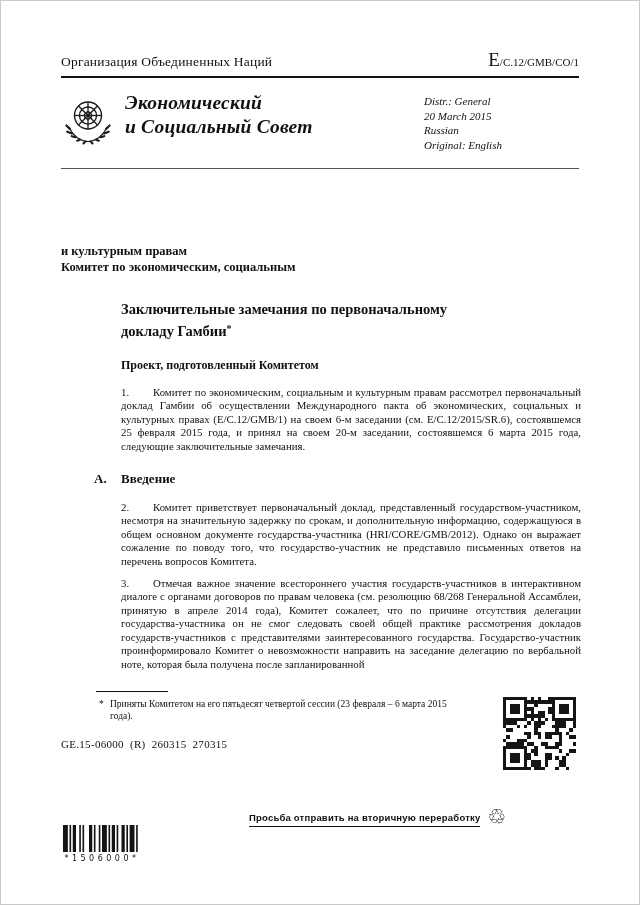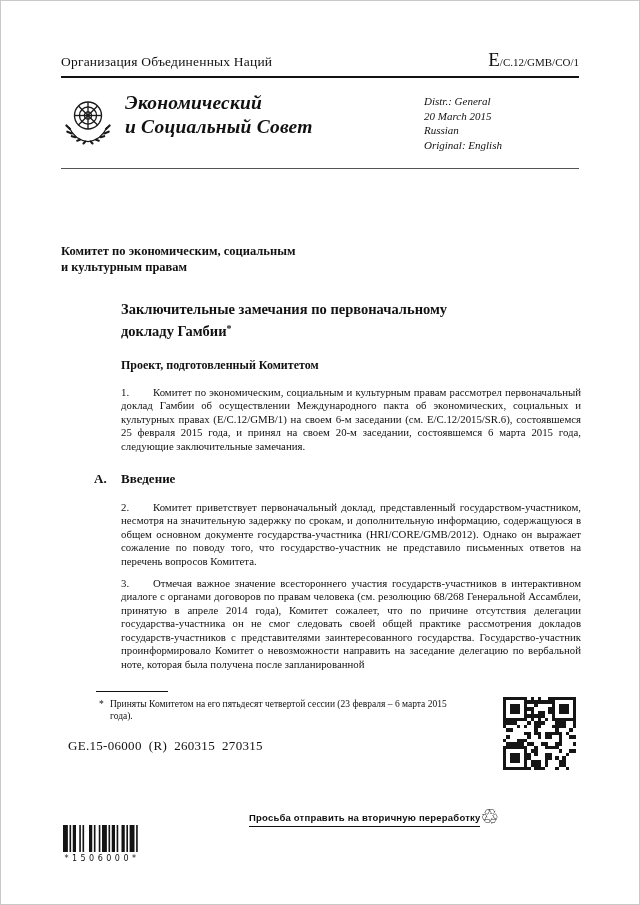--- a/index.html
+++ b/index.html
@@ -46,33 +46,33 @@
   .para-first { margin-top: 14px; }
   .para-follow { margin-top: 9px; }
 
   
   .footnote { position: absolute; left: 95px; top: 690px; width: 362px; }
   .fn-rule { width: 72px; border-top: 1px solid #111; margin-bottom: 6px; }
   .fn-text { position: relative; padding-left: 14px; font-size: 9.5px; line-height: 12px; width: 358px; }
   .fn-marker { position: absolute; left: 3px; top: 0; }
 
   
-  .ge-number { position: absolute; left: 67px; top: 737px; font-size: 13px; white-space: pre; letter-spacing: 0.3px; }
+  .ge-number { position: absolute; left: 60px; top: 737px; font-size: 11px; white-space: pre; letter-spacing: 0.3px; }
 
   .qr { position: absolute; right: 63px; top: 696px; width: 73px; height: 73px;
         display: grid; grid-template-columns: repeat(21, 1fr); grid-template-rows: repeat(21, 1fr);
         background: #fff; }
   .qr .qm { background: #151515; }
 
   .barcode-wrap { position: absolute; left: 62px; top: 824px; width: 78px; }
   .barcode { width: 78px; height: 27px; }
   .barcode-num { margin-top: 2px; font-family: "DejaVu Sans", sans-serif; font-size: 8px;
                  letter-spacing: 3.5px; text-align: center; white-space: nowrap; }
 
-  .recycle-strip { position: absolute; left: 248px; top: 808px; display: flex; align-items: center; }
+  .recycle-strip { position: absolute; left: 248px; top: 808px; display: flex; align-items: center; gap: 7px; }
   .recycle-text { font-family: "Liberation Sans", sans-serif; font-weight: bold; font-size: 9.5px;
                   border-bottom: 1px solid #111; padding-bottom: 3px; letter-spacing: 0.2px; }
   .recycle-glyph { font-family: "DejaVu Sans", sans-serif; font-size: 21px; line-height: 1; transform: translateY(-2px); }
 </style>
 </head>
 <body>
 
 <div class="page">
 
   <header class="topbar">
@@ -118,22 +118,22 @@
     <div class="distr">
       <div>Distr.: General</div>
       <div>20 March 2015</div>
       <div>Russian</div>
       <div>Original: English</div>
     </div>
   </div>
   <div class="rule-thin"></div>
 
   <div class="committee">
+    <div>и культурным правам</div>
     <div>Комитет по экономическим, социальным</div>
-    <div>и культурным правам</div>
   </div>
 
   <div class="body-content">
     <h1 class="doc-title"><span>Заключительные замечания по первоначальному докладу Гамбии</span><span class="fnref">*</span></h1>
 
     <h2 class="subtitle">Проект, подготовленный Комитетом</h2>
 
     <p class="para"><span class="pnum">1.</span><span>Комитет по экономическим, социальным и культурным правам рассмотрел первоначальный доклад Гамбии об осуществлении Международного пакта об экономических, социальных и культурных правах (E/C.12/GMB/1) на своем 6-м заседании (см. E/C.12/2015/SR.6), состоявшемся 25 февраля 2015 года, и принял на своем 20-м заседании, состоявшемся 6 марта 2015 года, следующие заключительные замечания.</span></p>
 
     <div class="section-head"><span class="sec-label">A.</span><span>Введение</span></div>

